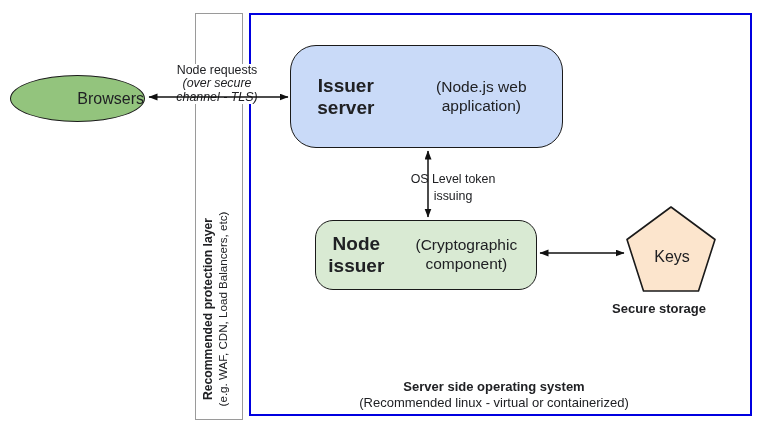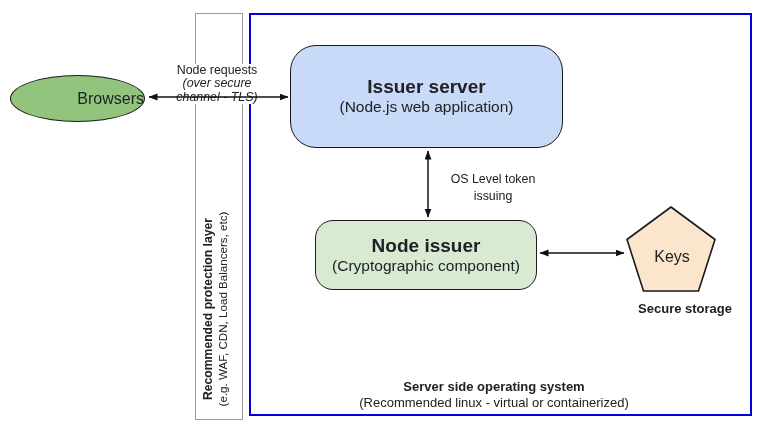--- a/index.html
+++ b/index.html
@@ -53,21 +53,21 @@
     border-radius: 50%;
     display: flex; align-items: center; justify-content: flex-end;
     font-size: 16px;
     box-sizing: border-box;
   }
   
   .node {
     position: absolute;
     border: 1.6px solid #1a1a1a;
     box-sizing: border-box;
-    display: flex; flex-direction: column;
+    display: flex; flex-direction: row;
     align-items: center; justify-content: center;
     text-align: center;
   }
   .node .title { font-weight: 700; font-size: 19px; line-height: 1.15; }
   .node .subtitle { font-size: 15.5px; line-height: 1.2; }
   .issuer-server {
     left: 290px; top: 45px;
     width: 273px; height: 103px;
     background: #c9daf8;
     border-radius: 26px;
@@ -94,26 +94,26 @@
   
   .label {
     position: absolute;
     text-align: center;
     font-size: 12.4px;
     line-height: 1.08;
     background: #ffffff;
   }
   .token-requests { left: 167px; top: 64px; width: 100px; }
   .token-requests .it { font-style: italic; }
-  .os-token { left: 438px; top: 171px; width: 110px; line-height: 1.35; background: transparent; text-align: center; }
+  .os-token { left: 398px; top: 171px; width: 110px; line-height: 1.35; background: transparent; text-align: center; }
   .secure-runtime { left: 534px; top: 256px; width: 104px; line-height: 1.22; background: transparent; font-size: 12.2px; }
   .secure-storage {
     position: absolute;
     left: 612px; top: 301px; width: 120px;
-    text-align: right;
+    text-align: left;
     font-weight: 700;
     font-size: 13px;
   }
   .server-os-label {
     position: absolute;
     left: 344px; top: 379px; width: 300px;
     text-align: center;
     font-size: 13px;
     line-height: 1.2;
   }

